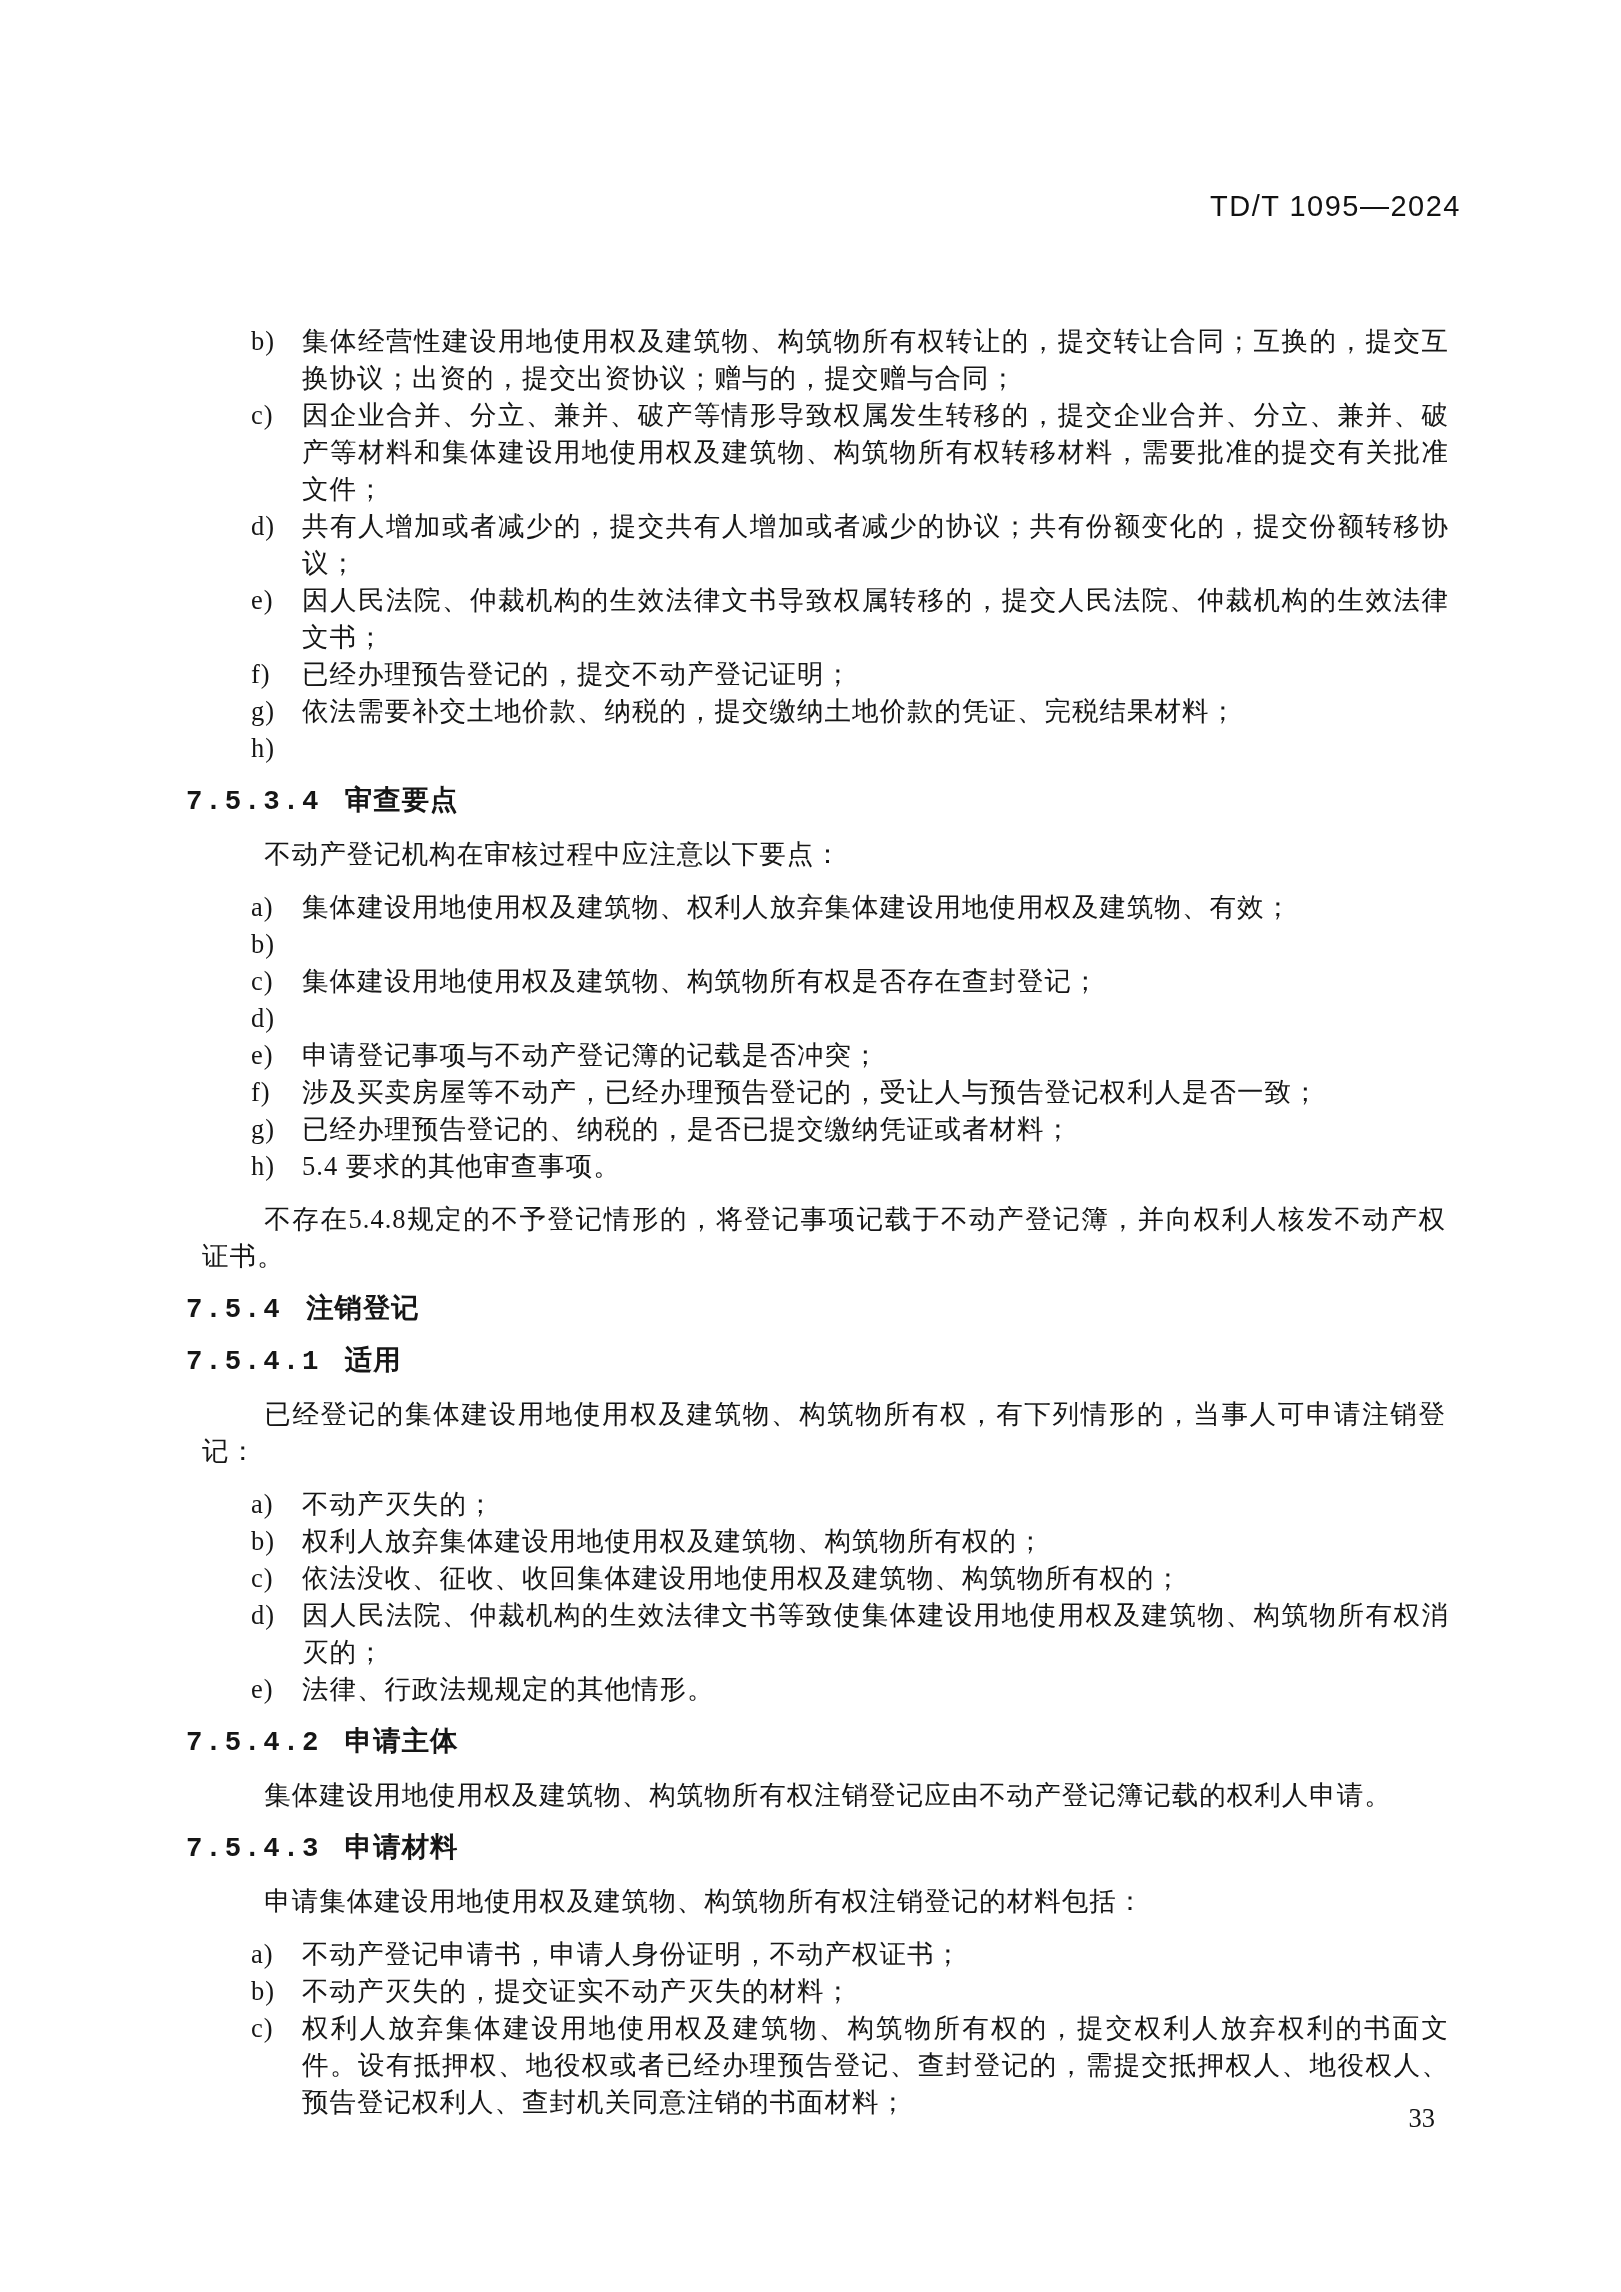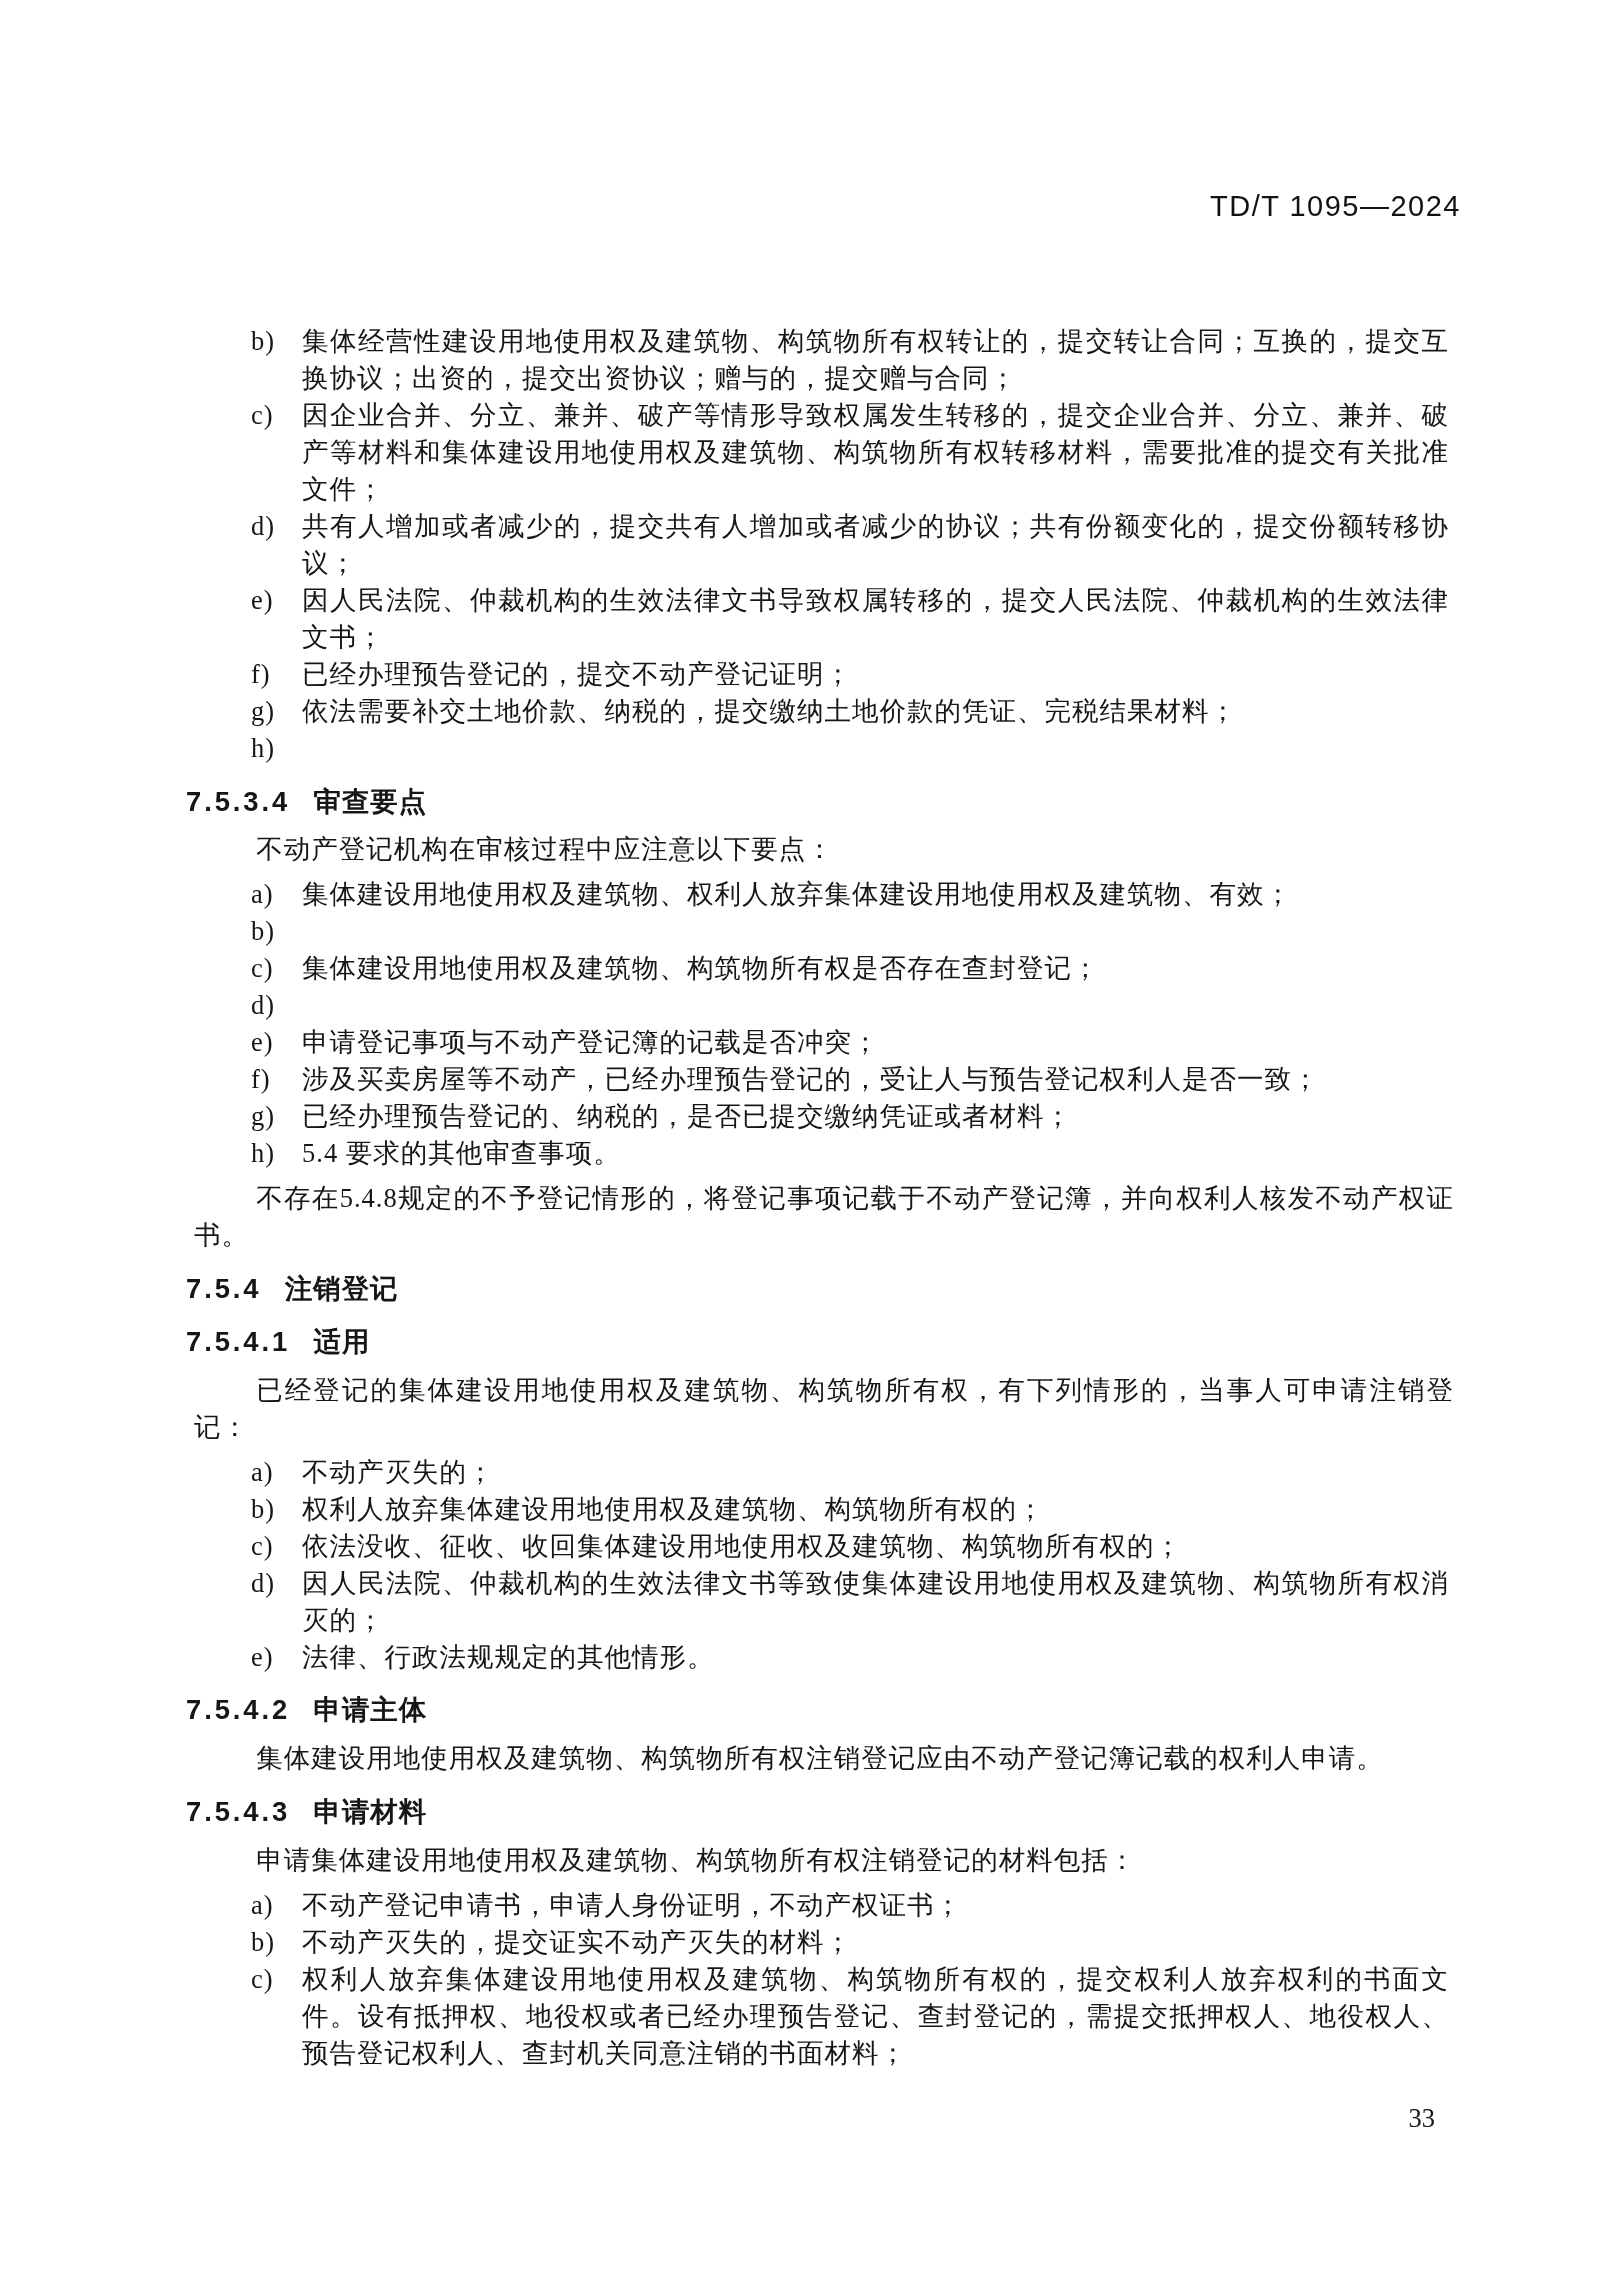--- a/index.html
+++ b/index.html
@@ -31,34 +31,34 @@
     left: 186px;
     width: 1276px;
     font-family: "Liberation Serif", "DejaVu Serif", serif;
     font-size: 26.5px;
     line-height: 37px;
     letter-spacing: 1px;
     color: #161616;
     text-align: justify;
   }
   .heading {
-    font-family: Liberation Sans, sans-serif;
+    font-family: Liberation Mono, monospace;
     font-weight: 700;
     font-size: 27.4px;
     line-height: 37px;
     margin: 15.7px 0 11.8px 0;
     letter-spacing: 1px;
     text-align: left;
   }
   .h-num {
     letter-spacing: 2.9px;
     margin-right: 23.5px;
   }
   .para {
-    margin: 8px;
+    margin: 16px;
     text-indent: 2.35em;
   }
   .doc-list {
     margin: 0;
   }
   .list-item {
     display: flex;
     align-items: flex-start;
   }
   .li-label {

